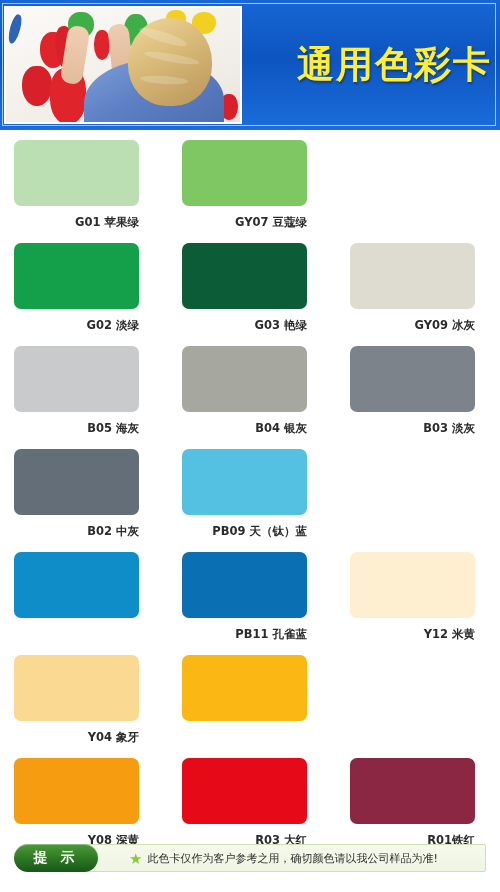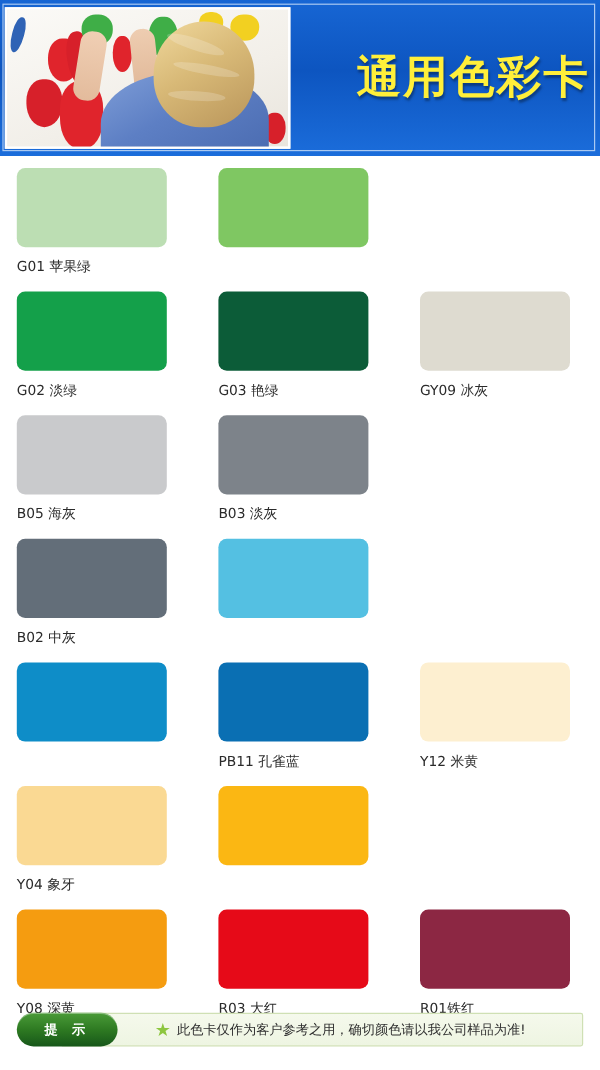--- a/index.html
+++ b/index.html
@@ -114,21 +114,22 @@
   }
   .row {
     display: flex;
     justify-content: flex-start;
     padding: 0 0 0 14px;
     margin-bottom: 3px;
   }
   .cell {
     width: 125px;
     margin-right: 43px;
-    text-align: left;
+    text-align: right;
+    font-weight: bold;
   }
   .cell:last-child { margin-right: 0; }
   .chip {
     width: 125px;
     height: 66px;
     border-radius: 7px;
   }
   .chip-label {
     font-size: 11.5px;
     color: #2b2b2b;
@@ -149,21 +150,21 @@
     align-items: center;
   }
   .tip-pill {
     position: relative;
     z-index: 2;
     width: 84px;
     height: 28px;
     border-radius: 14px;
     background: linear-gradient(180deg, #4a9b38 0%, #2e7a22 50%, #17571a 100%);
     color: #ffffff;
-    font-size: 11px;
+    font-size: 14px;
     font-weight: bold;
     letter-spacing: 4px;
     display: flex;
     align-items: center;
     justify-content: center;
     box-shadow: inset 0 1px 0 rgba(255,255,255,0.35);
     font-family: "DejaVu Sans", "Liberation Sans", sans-serif;
   }
   .note-bar {
     position: absolute;
@@ -231,20 +232,21 @@
 
 <div class="grid">
 
   <div class="row">
     <div class="cell">
       <div class="chip" style="background: rgb(188, 222, 179);"></div>
       <div class="chip-label">G01 苹果绿</div>
     </div>
     <div class="cell">
       <div class="chip" style="background: rgb(127, 199, 98);"></div>
+      <div class="chip-label">GY07 豆蔻绿</div>
     </div>
   </div>
 
   <div class="row">
     <div class="cell">
       <div class="chip" style="background: rgb(20, 160, 74);"></div>
       <div class="chip-label">G02  淡绿</div>
     </div>
     <div class="cell">
       <div class="chip" style="background: rgb(12, 92, 56);"></div>
@@ -255,32 +257,37 @@
       <div class="chip-label">GY09 冰灰</div>
     </div>
   </div>
 
   <div class="row">
     <div class="cell">
       <div class="chip" style="background: rgb(201, 202, 204);"></div>
       <div class="chip-label">B05 海灰</div>
     </div>
     <div class="cell">
+      <div class="chip" style="background: rgb(166, 168, 160);"></div>
+      <div class="chip-label">B04 银灰</div>
+    </div>
+    <div class="cell">
       <div class="chip" style="background: rgb(125, 131, 138);"></div>
       <div class="chip-label">B03 淡灰</div>
     </div>
   </div>
 
   <div class="row">
     <div class="cell">
       <div class="chip" style="background: rgb(99, 110, 121);"></div>
       <div class="chip-label">B02 中灰</div>
     </div>
     <div class="cell">
       <div class="chip" style="background: rgb(84, 192, 226);"></div>
+      <div class="chip-label">PB09 天（钛）蓝</div>
     </div>
   </div>
 
   <div class="row">
     <div class="cell">
       <div class="chip" style="background: rgb(14, 141, 200);"></div>
     </div>
     <div class="cell">
       <div class="chip" style="background: rgb(10, 111, 179);"></div>
       <div class="chip-label">PB11 孔雀蓝</div>

